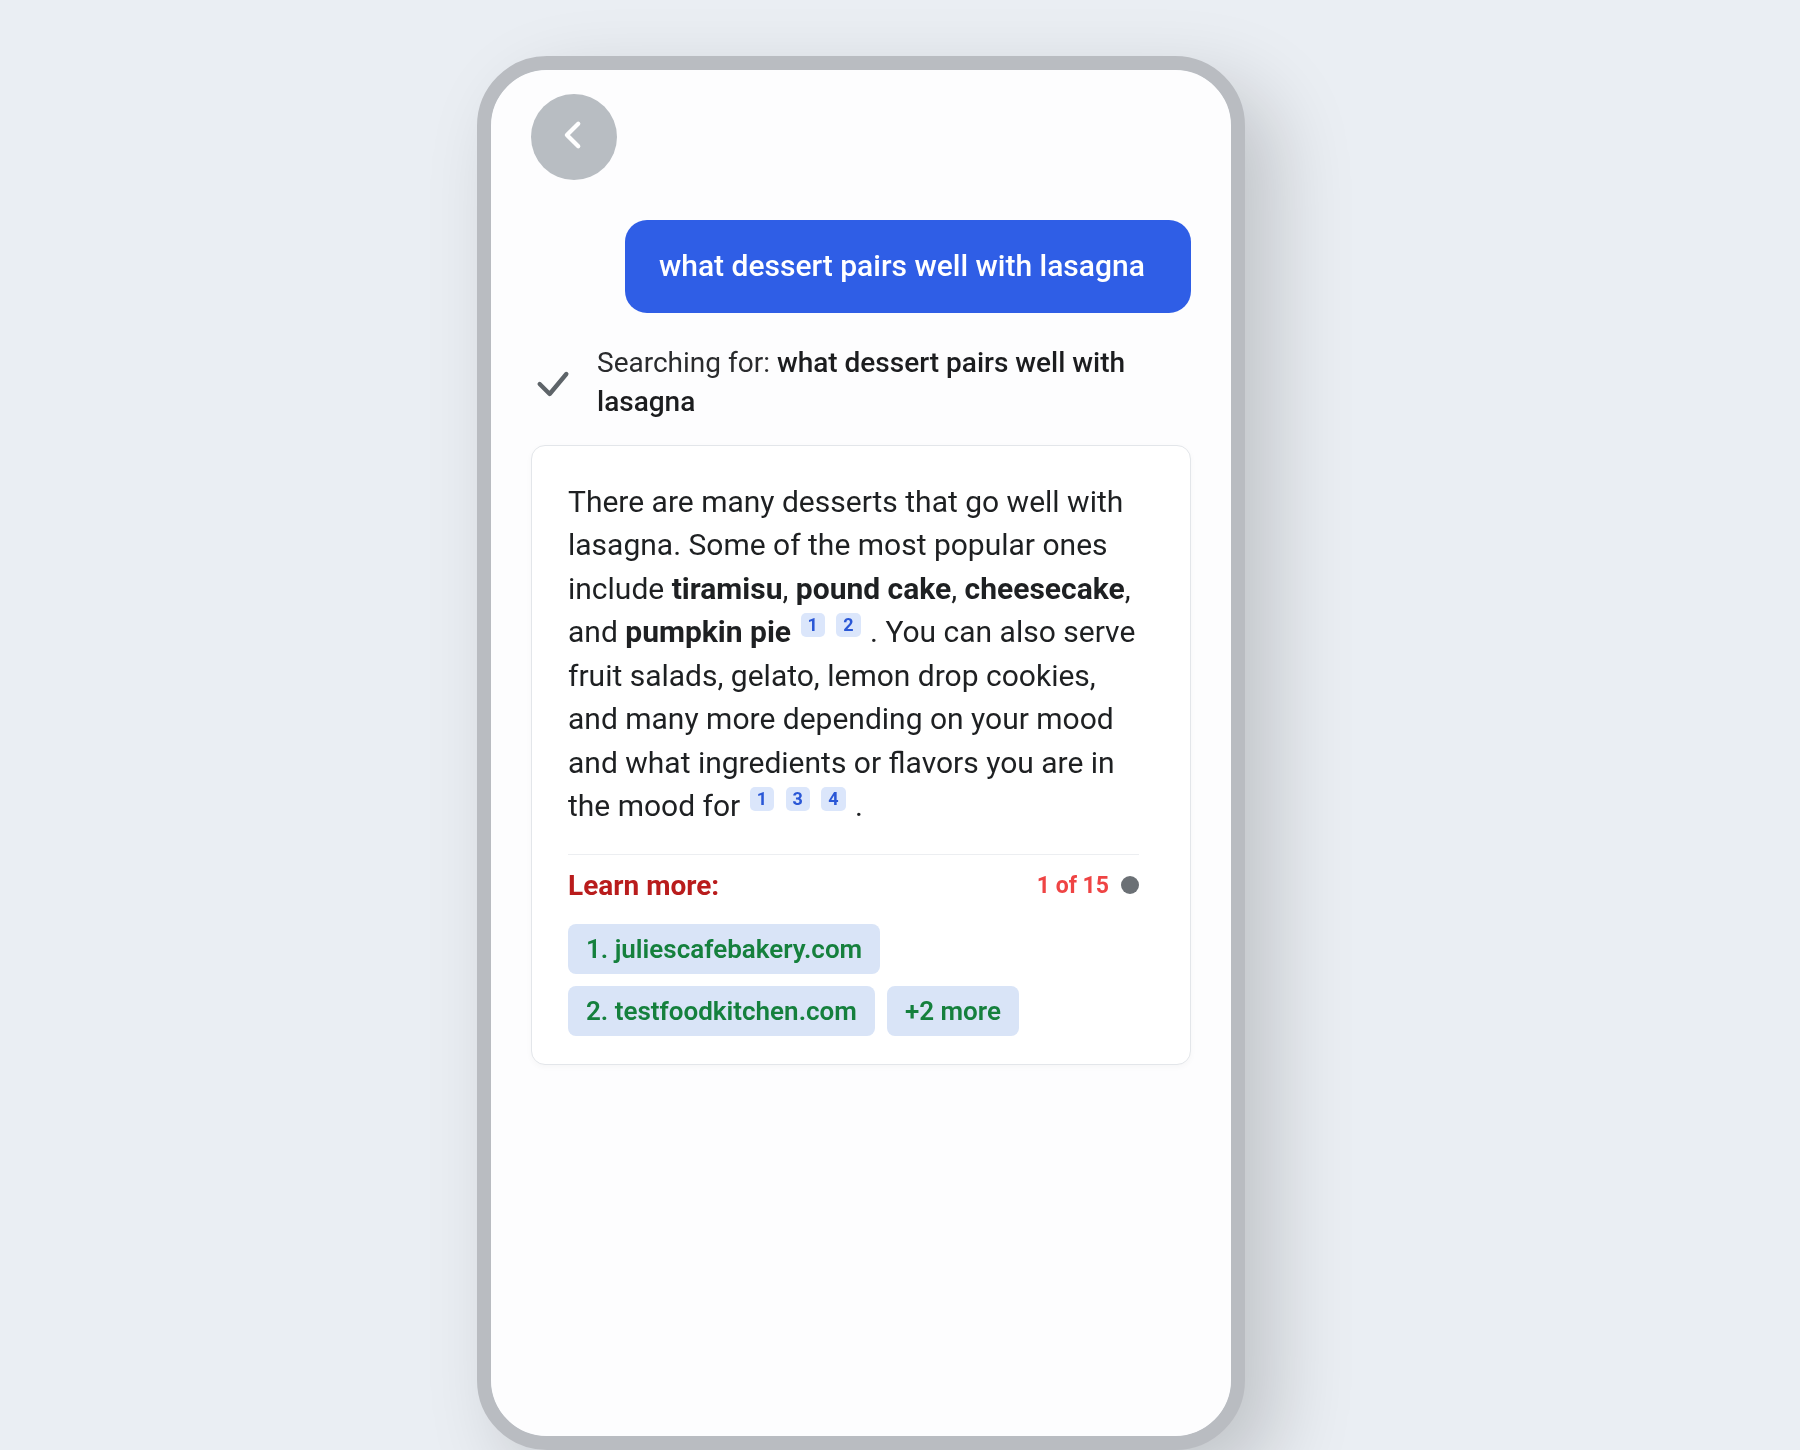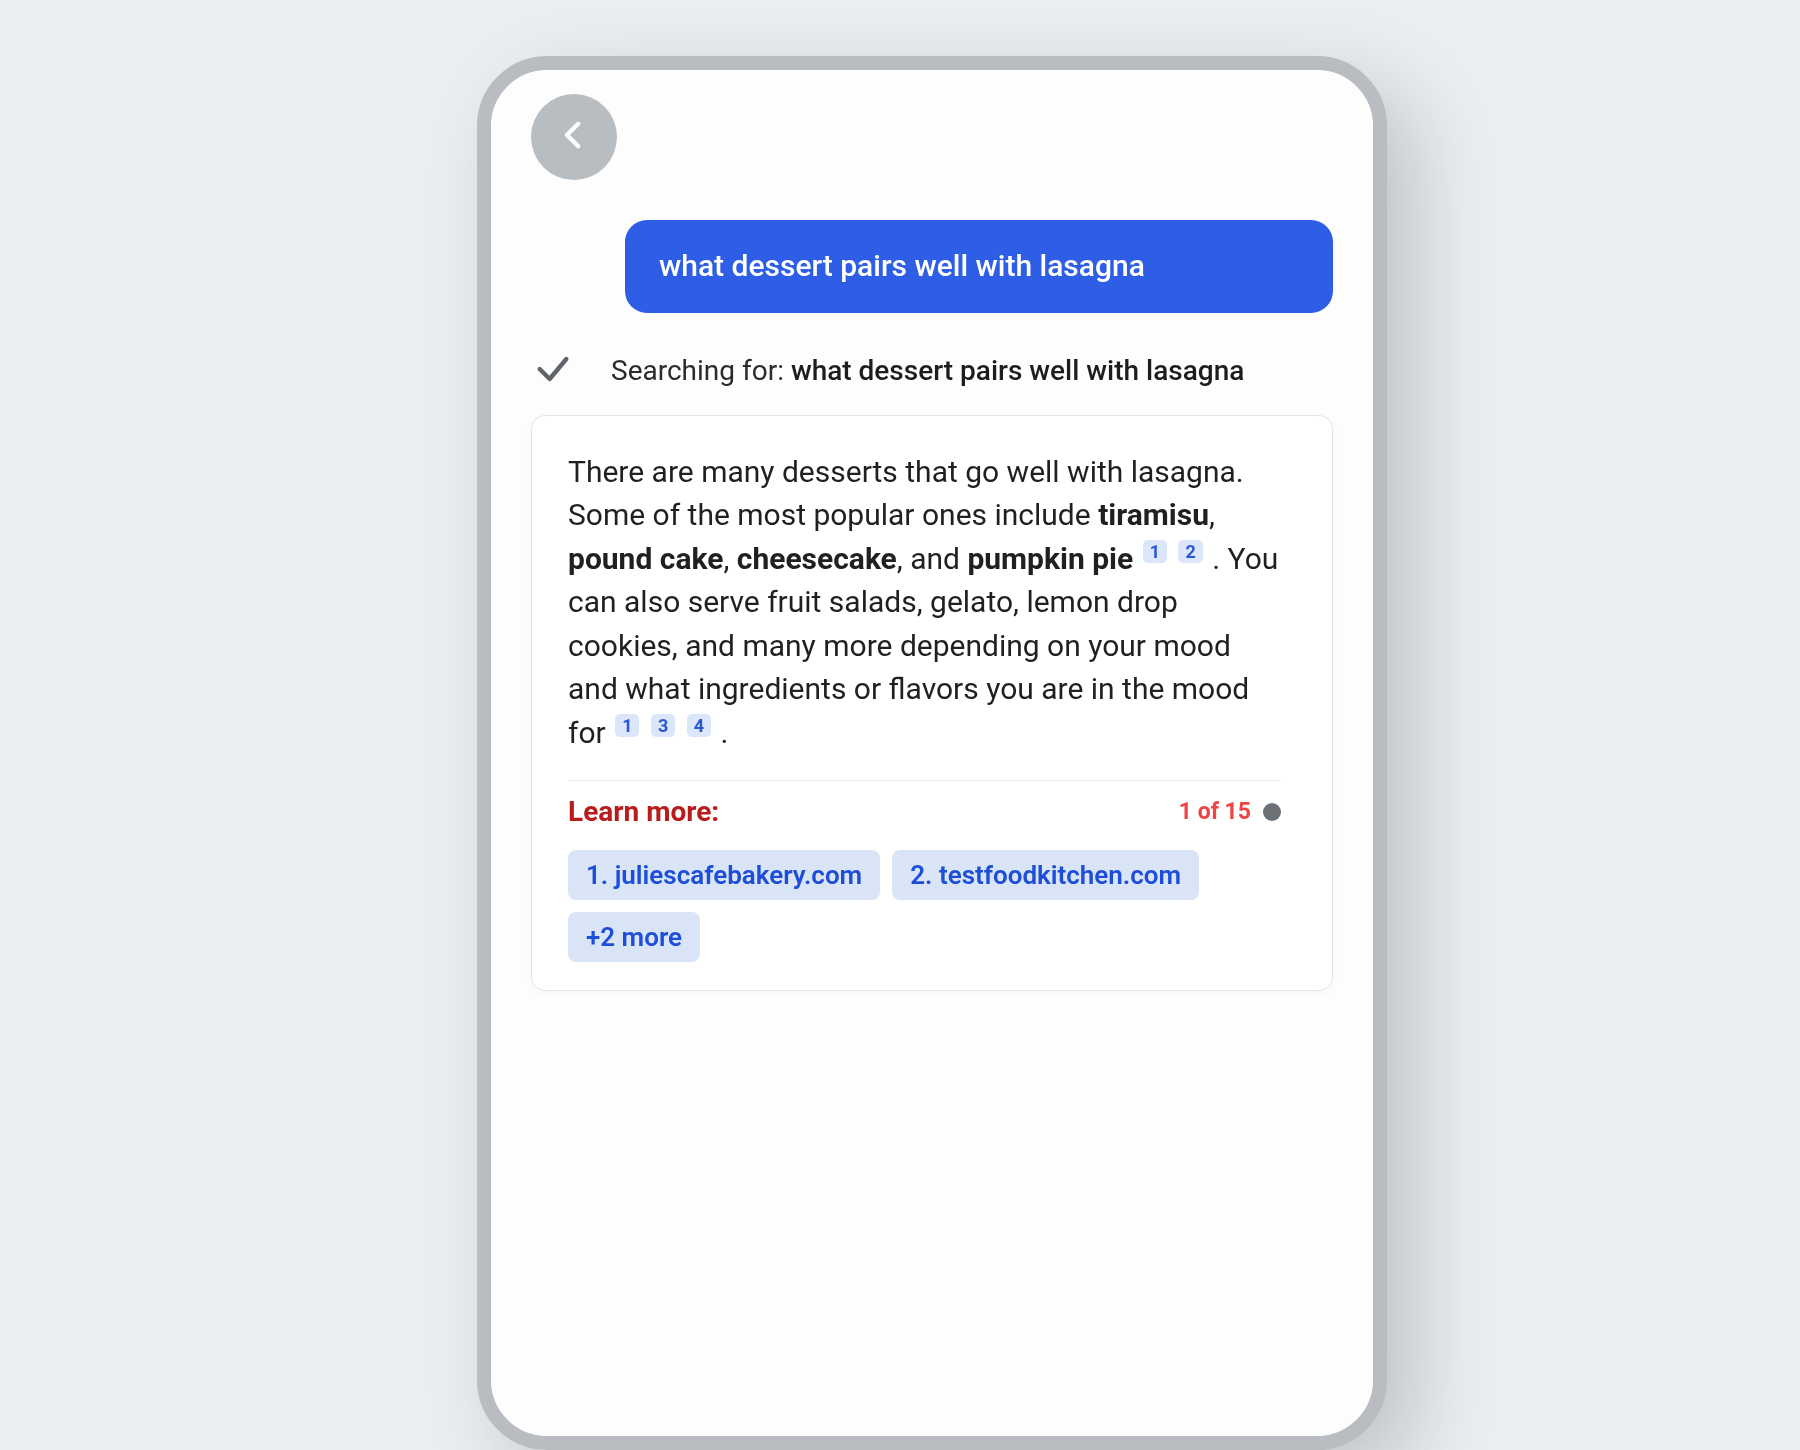--- a/index.html
+++ b/index.html
@@ -10,21 +10,21 @@
     background: #eaeef3;
     font-family: -apple-system, BlinkMacSystemFont, "Segoe UI", Roboto, Helvetica, Arial, sans-serif;
     overflow: hidden;
   }
 
   
   .phone {
     position: absolute;
     left: 477px;
     top: 56px;
-    width: 910px;
+    width: 768px;
     height: 1394px; 
     background: #f5f7fa;
     border-radius: 70px;
     border: 14px solid #b9bcc1;
     box-shadow: 30px 30px 80px rgba(0,0,0,0.18);
     overflow: hidden;
     box-sizing: border-box;
   }
   .phone-inner {
     position: absolute;
@@ -63,22 +63,22 @@
     padding: 26px 34px;
     font-size: 30px;
     line-height: 1.35;
     font-weight: 500;
   }
 
   
   .status-block { margin-top: 30px; }
   .status-row {
     display: flex;
-    align-items: flex-end;
-    gap: 36px;
+    align-items: center;
+    gap: 22px;
     margin-bottom: 18px;
   }
   .check-icon {
     flex: 0 0 44px;
     height: 44px;
     display: flex;
     align-items: center;
     justify-content: center;
     margin-top: 4px;
   }
@@ -151,21 +151,21 @@
 
   
   .sources {
     margin-top: 22px;
     display: flex;
     flex-wrap: wrap;
     gap: 12px;
   }
   .chip {
     background: #d9e4f7;
-    color: #1d4ed8;
+    color: #15803d;
     font-size: 26px;
     font-weight: 600;
     padding: 10px 18px;
     border-radius: 8px;
     cursor: pointer;
   }
 </style>
 </head>
 <body>
 

